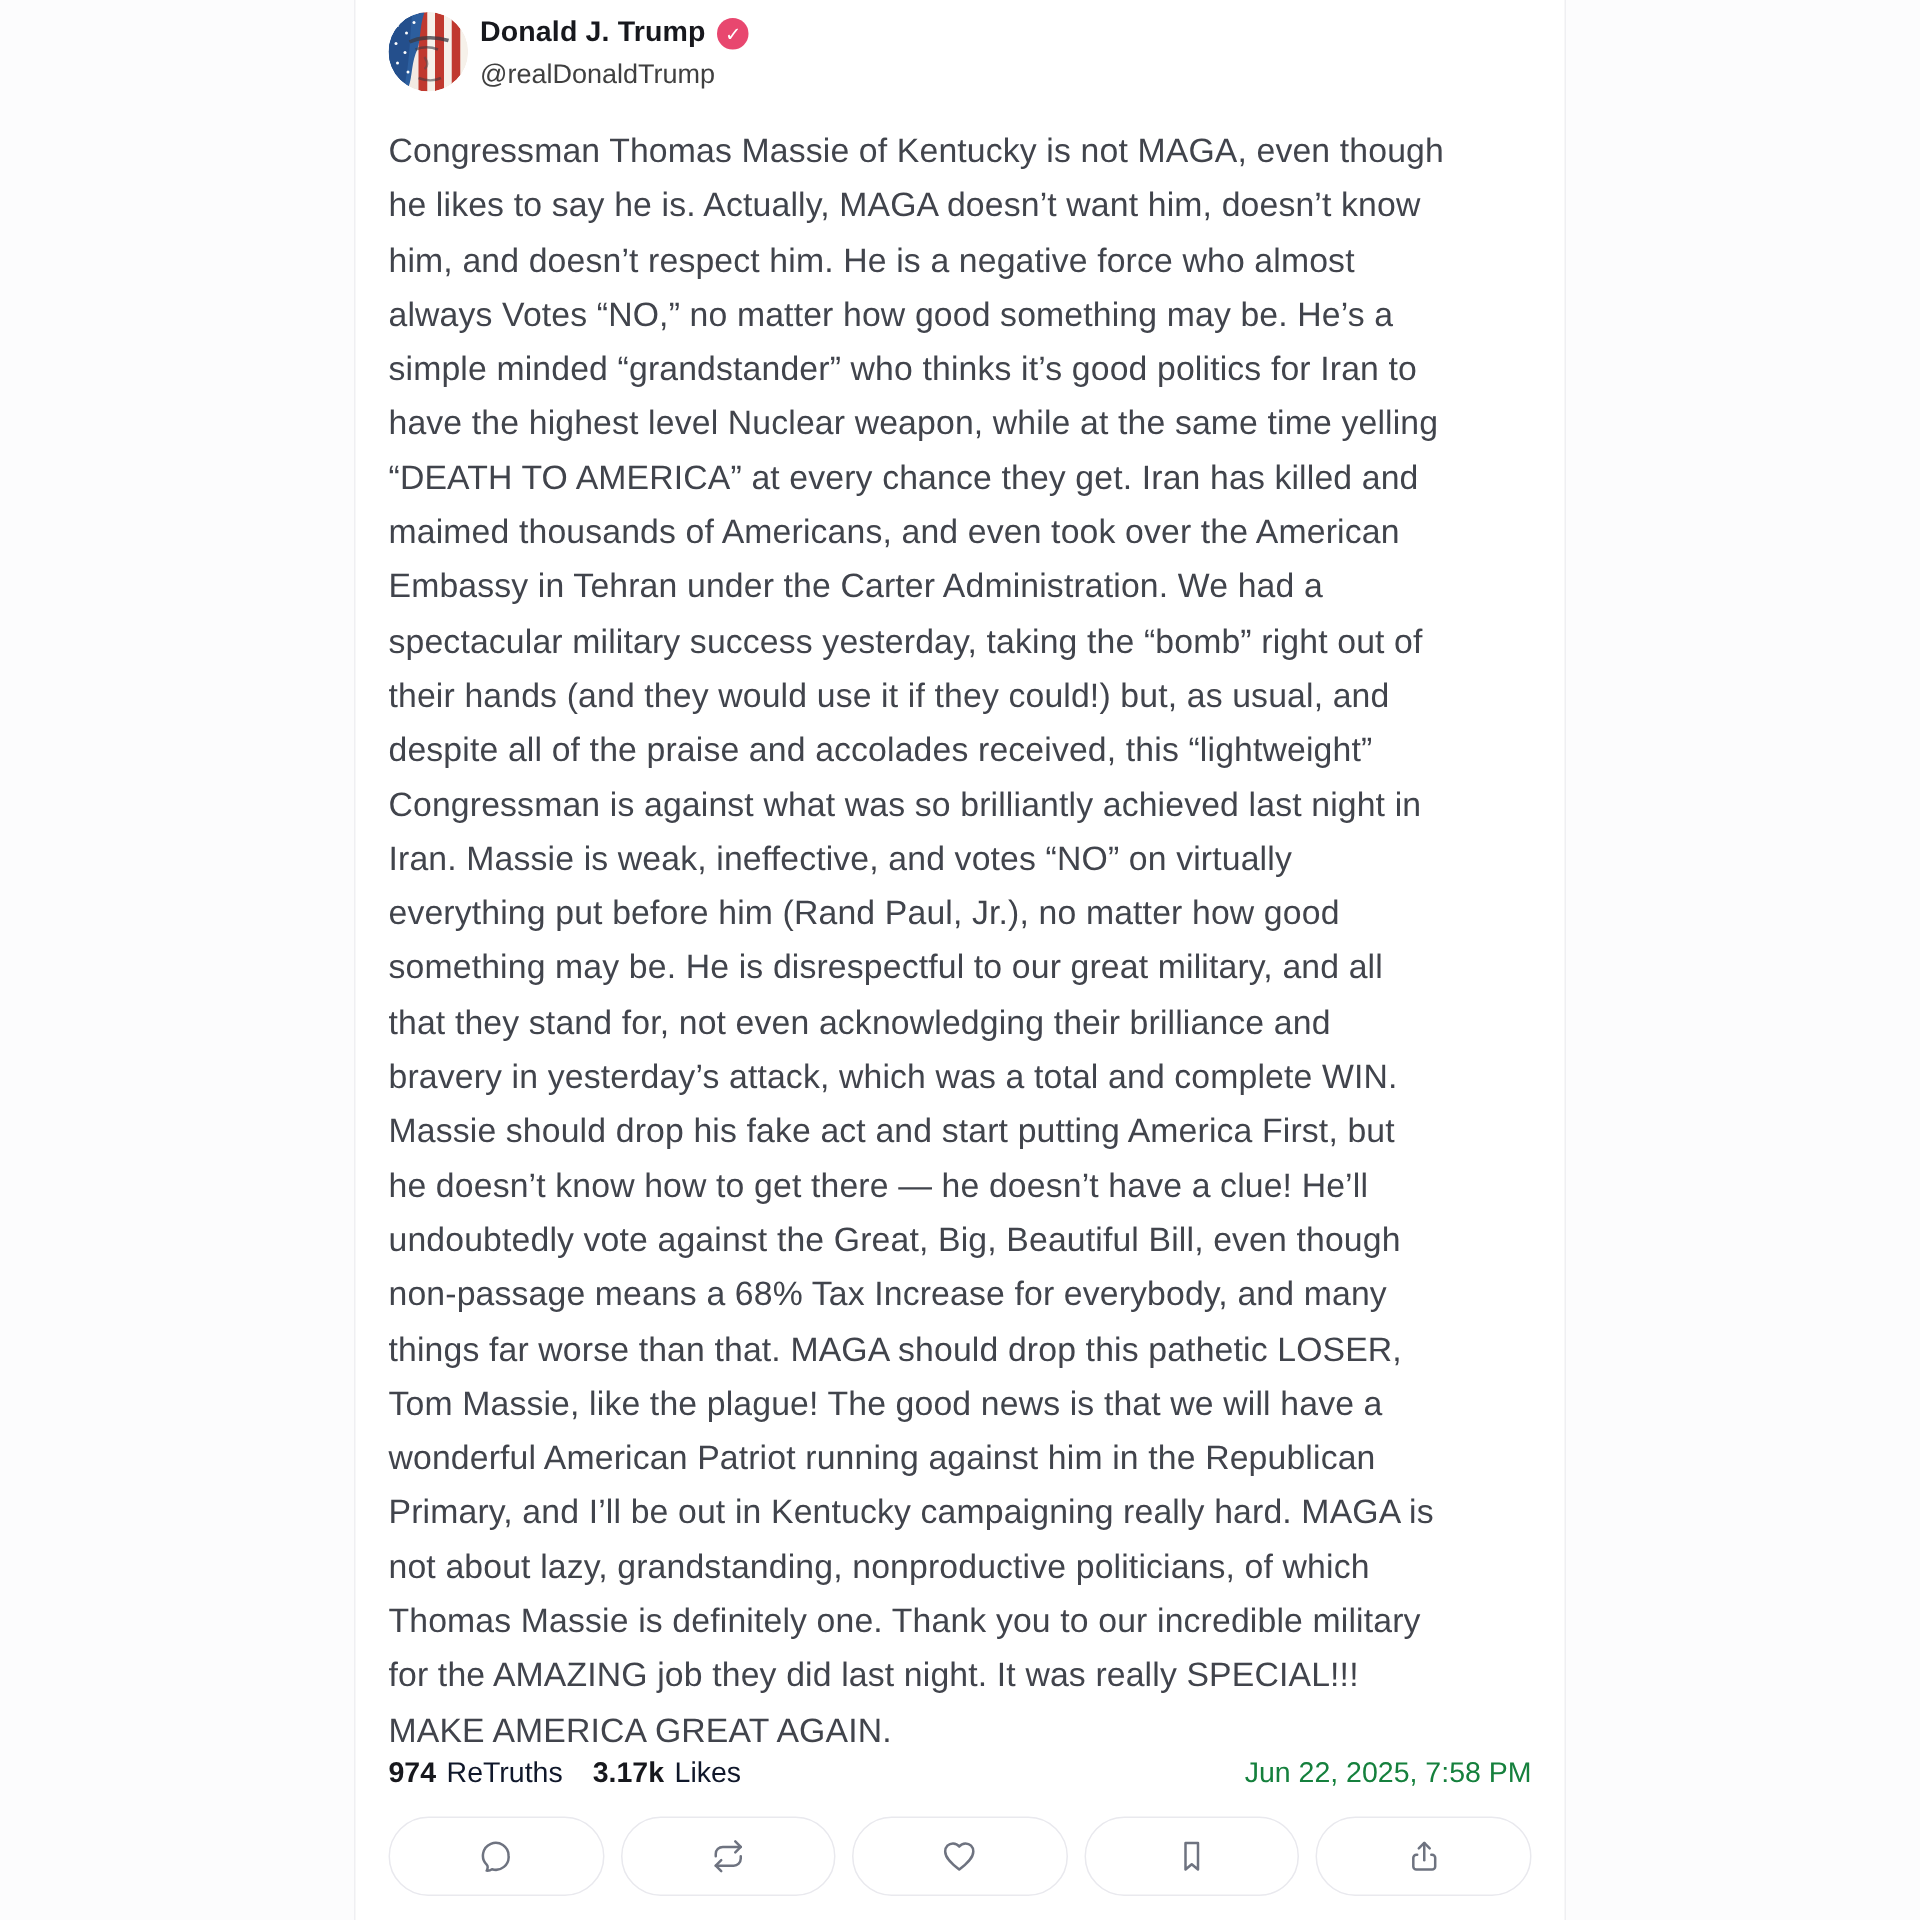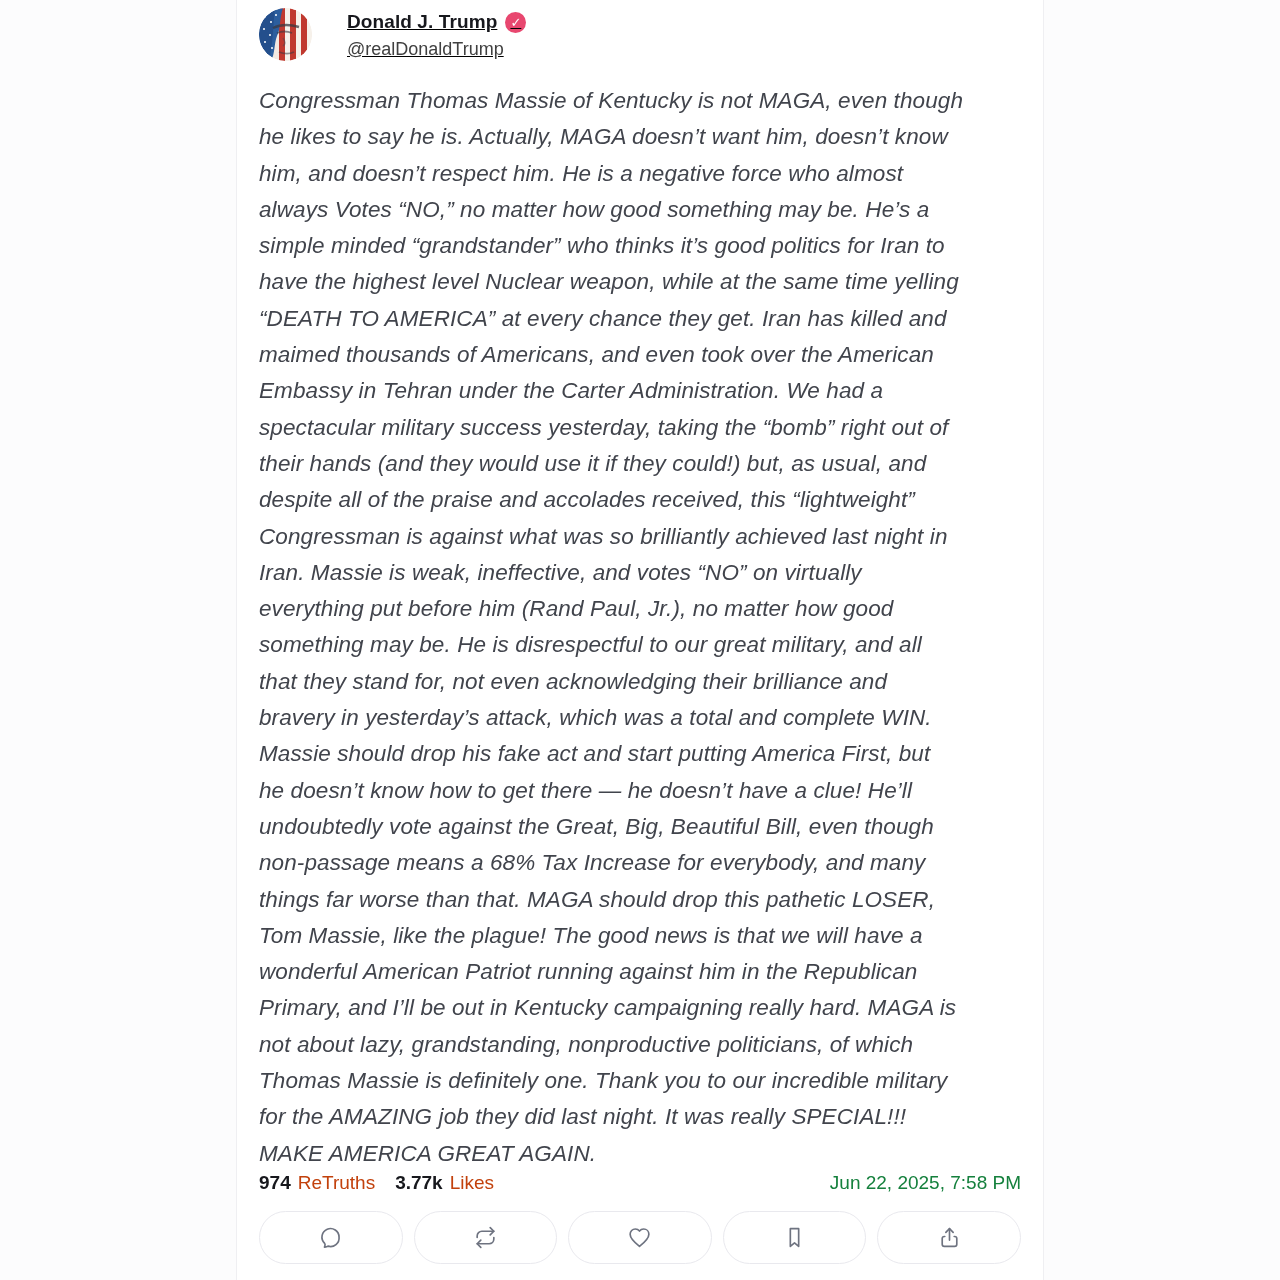--- a/index.html
+++ b/index.html
@@ -10,21 +10,21 @@
   }
   .card {
     width: 808px;
     height: 1280px;
     margin: 0 auto;
     background: #ffffff;
     border-left: 1px solid #efeff2;
     border-right: 1px solid #efeff2;
     padding: 8px 22px 0 22px;
   }
-  .header { display: flex; gap: 35px; align-items: flex-start; text-decoration: underline; }
+  .header { display: flex; gap: 8px; align-items: flex-start; }
   .avatar {
     width: 53px; height: 53px; border-radius: 50%;
     overflow: hidden; flex-shrink: 0; background: #ffffff;
   }
   .avatar svg { display: block; width: 53px; height: 53px; }
   .author-block { padding-top: 3px; }
   .name-row { display: flex; align-items: center; gap: 8px; }
   .display-name { font-size: 19px; font-weight: 700; color: #17181d; letter-spacing: 0.1px; }
   .verified-badge {
     width: 21px; height: 21px; border-radius: 50%;
@@ -34,30 +34,29 @@
   }
   .handle { font-size: 18px; color: #404040; margin-top: 6px; }
   .body-text {
     margin-top: 22px;
     width: 766px;
     font-size: 22.5px;
     line-height: 36.3px;
     color: #41444c;
     letter-spacing: 0.1px;
     white-space: pre-line;
-    font-style: italic;
   }
   .stats-row {
     display: flex; align-items: baseline;
     font-size: 19px;
   }
   .stat-group { display: flex; align-items: baseline; gap: 7px; }
   .stat-group + .stat-group { margin-left: 20px; }
   .stat-count { font-weight: 700; color: #17181d; }
-  .stat-label { color: #c2410c; }
+  .stat-label { color: #0f172a; }
   .timestamp { margin-left: auto; color: #15803d; }
   .actions-row { display: flex; gap: 11px; margin-top: 17px; }
   .action-btn {
     flex: 1; height: 53px;
     background: #ffffff;
     border: 1px solid #e9e9ee;
     border-radius: 27px;
     display: flex; align-items: center; justify-content: center;
     cursor: pointer;
   }
@@ -143,21 +142,21 @@
 Thomas Massie is definitely one. Thank you to our incredible military
 for the AMAZING job they did last night. It was really SPECIAL!!!
 MAKE AMERICA GREAT AGAIN.</div>
 
   <div class="stats-row">
     <span class="stat-group">
       <span class="stat-count">974</span>
       <span class="stat-label">ReTruths</span>
     </span>
     <span class="stat-group">
-      <span class="stat-count">3.77k</span>
+      <span class="stat-count">3.17k</span>
       <span class="stat-label">Likes</span>
     </span>
     <span class="timestamp">Jun 22, 2025, 7:58 PM</span>
   </div>
 
   <div class="actions-row">
     <button class="action-btn" title="reply">
       <svg viewBox="0 0 24 24">
         <path d="M20.2 11.6a8.2 8.2 0 1 0-14 5.8 c.5.5.8 1.6.4 2.8 -.1.4-.2.7-.4 1 1.4.1 2.6-.3 3.4-.9a8.2 8.2 0 0 0 10.6-8.7z"></path>
       </svg>

